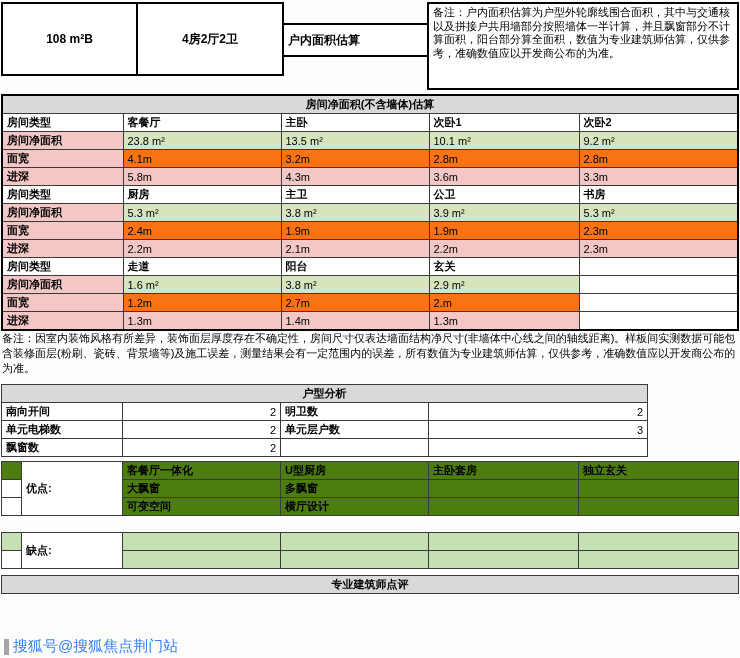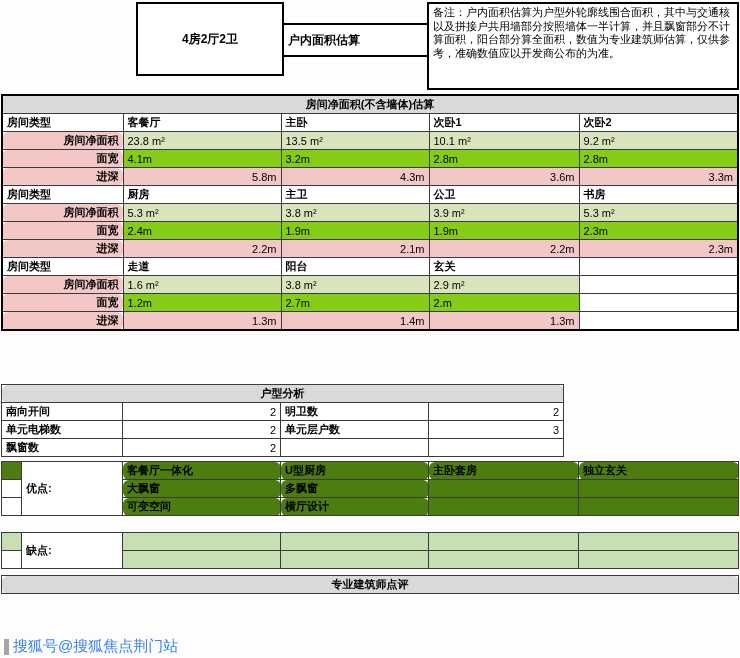--- a/index.html
+++ b/index.html
@@ -11,54 +11,55 @@
   .tbox { position: absolute; border: 2px solid #000; background: #fff; }
   .cell-unit   { left: 0;   top: 0; width: 137px; height: 74px; display: flex; align-items: center; justify-content: center; font-weight: bold; font-size: 12px; }
   .cell-layout { left: 135px; top: 0; width: 148px; height: 74px; display: flex; align-items: center; justify-content: center; font-weight: bold; font-size: 12px; }
   .cell-areaval   { left: 281px; top: 0; width: 147px; height: 23px; padding: 2px 4px; font-size: 11px; }
   .cell-arealabel { left: 281px; top: 21px; width: 147px; height: 34px; padding: 2px 4px; display: flex; align-items: center; font-weight: bold; font-size: 12px; }
   .cell-note { left: 426px; top: 0; width: 312px; height: 88px; padding: 2px 4px; font-size: 11px; line-height: 13.5px; white-space: normal; }
 
   
   table { border-collapse: collapse; table-layout: fixed; background: #fff; }
   td { border: 1px solid #3a3a3a; padding: 1px 4px; height: 18px; overflow: hidden; white-space: nowrap; font-size: 11px; }
-  .bold { font-weight: bold; border-radius: 6px; }
+  .bold { font-weight: bold; }
   .center { text-align: center; }
   .right { text-align: right; }
   .gray   { background: #d9d9d9; }
-  .pink   { background: #f4c7c7; text-align: right; }
+  .pink   { background: #f4c7c7; }
   .green  { background: #d8e4bc; }
-  .yellow { background: #84cc16; }
+  .yellow { background: #f97316; }
   .blue   { background: #4d7c0f; }
   .cgreen { background: #c6e0b4; }
 
   .room-table { position: absolute; left: 1px; top: 94px; width: 738px; border: 2px solid #000; }
   .room-table td.title { height: 17px; }
 
   .measure-note { position: absolute; left: 2px; top: 331px; width: 736px; line-height: 15px; font-size: 11px; white-space: normal; }
 
-  .analysis-table { position: absolute; left: 1px; top: 384px; width: 563px; border: 1px solid #000; }
+  .analysis-table { position: absolute; left: 1px; top: 384px; width: 647px; border: 1px solid #000; }
   .analysis-table td { height: 17px; }
 
   .pros-table { position: absolute; left: 1px; top: 461px; width: 738px; border: 1px solid #000; }
   .cons-table { position: absolute; left: 1px; top: 532px; width: 738px; border: 1px solid #000; }
 
   .review-table { position: absolute; left: 1px; top: 575px; width: 738px; border: 1px solid #000; }
   .review-table td.title { height: 16px; margin-left: 20px; }
   .review-text { height: 46px; white-space: normal; line-height: 15px; vertical-align: top; padding: 2px 4px; }
 
   .watermark { position: absolute; left: 4px; top: 637px; font-size: 15px; color: #3b82f6; display: flex; align-items: center; gap: 4px; }
   .wm-bar { width: 5px; height: 16px; background: #a6a6a6; display: inline-block; }
 </style>
 </head>
 <body>
 
 <div class="page">
 
   <div class="top">
+    <div class="tbox cell-unit">108 m²B</div>
     <div class="tbox cell-layout">4房2厅2卫</div>
     <div class="tbox cell-note">备注：户内面积估算为户型外轮廓线围合面积，其中与交通核以及拼接户共用墙部分按照墙体一半计算，并且飘窗部分不计算面积，阳台部分算全面积，数值为专业建筑师估算，仅供参考，准确数值应以开发商公布的为准。</div>
     <div class="tbox cell-arealabel">户内面积估算</div>
   </div>
 
   <table class="room-table">
     <colgroup>
         <col style="width:121px">
         <col style="width:158px">
         <col style="width:148px">
@@ -152,20 +153,21 @@
       <tr>
         <td class="pink bold">进深</td>
         <td class="pink">1.3m</td>
         <td class="pink">1.4m</td>
         <td class="pink">1.3m</td>
         <td></td>
       </tr>
     </tbody>
   </table>
 
+  <div class="measure-note">备注：因室内装饰风格有所差异，装饰面层厚度存在不确定性，房间尺寸仅表达墙面结构净尺寸(非墙体中心线之间的轴线距离)。样板间实测数据可能包含装修面层(粉刷、瓷砖、背景墙等)及施工误差，测量结果会有一定范围内的误差，所有数值为专业建筑师估算，仅供参考，准确数值应以开发商公布的为准。</div>
 
   <table class="analysis-table">
     <colgroup>
         <col style="width:121px">
         <col style="width:158px">
         <col style="width:148px">
         <col>
       </colgroup>
     <tbody>
       <tr>

